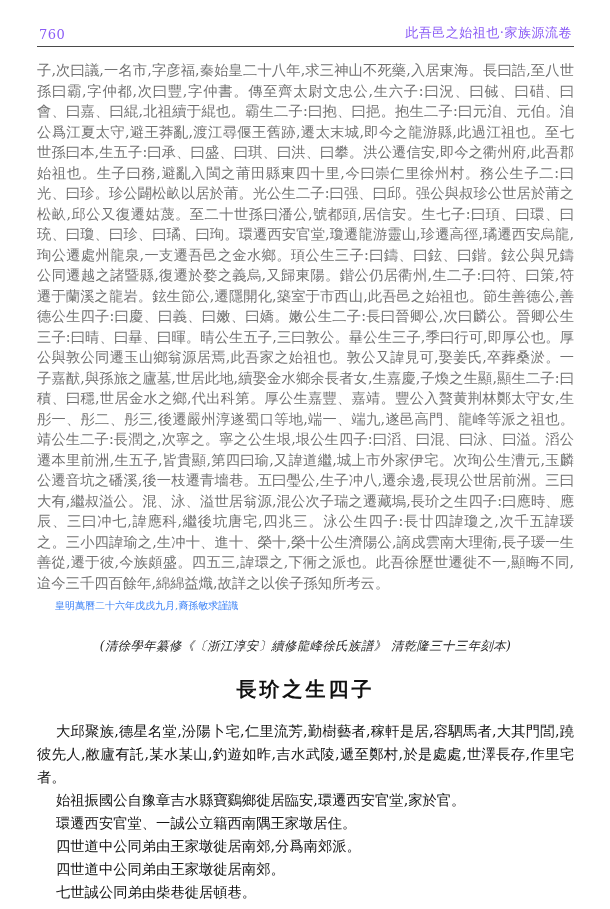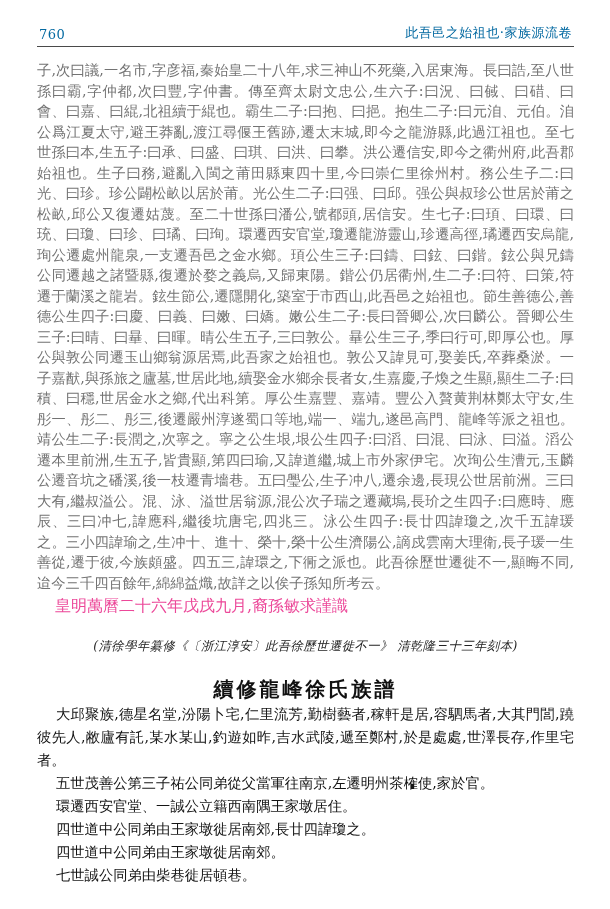--- a/index.html
+++ b/index.html
@@ -6,46 +6,46 @@
   body{
     width:610px;height:909px;
     font-family:"DejaVu Serif","Liberation Serif",serif;
     color:#191919;
     position:relative;
     overflow:hidden;
   }
   .page{padding:24px 36px 0 37px;}
   .running-head{
     display:flex;justify-content:space-between;align-items:flex-end;
-    font-size:13px;letter-spacing:0.5px;color:#0369a1;
+    font-size:13px;letter-spacing:0.5px;color:#8b5cf6;
     padding:0 2px 4px 2px;
   }
   .head-rule{border:0;border-top:1.2px solid #4a4a4a;margin:0 0 13px 0;}
   .main-text{
     font-size:14.3px;line-height:20.5px;
     text-align:justify;text-justify:inter-ideograph;
     color:#737373;
   }
   .signature{
-    font-size:16px;line-height:20.5px;
-    padding-left:18px;margin-top:3px;color:#ec4899;
+    font-size:10px;line-height:20.5px;
+    padding-left:18px;margin-top:3px;color:#3b82f6;
   }
   .citation{
     text-align:center;font-style:italic;
     font-size:12.3px;letter-spacing:0.5px;
     margin-top:21px;color:#222;
   }
   .section-title{
     text-align:center;font-size:20px;font-weight:bold;
     letter-spacing:3px;margin:21px 0 0 0;color:#111;
   }
   .intro{
     font-size:14.3px;line-height:23px;
     text-align:justify;text-justify:inter-ideograph;
-    text-indent:19px;color:#141414;
+    text-indent:19px;margin-top:17px;color:#141414;
   }
   .entry{
     font-size:14.3px;line-height:23px;
     padding-left:19px;color:#141414;
   }
 </style>
 </head>
 <body>
 
 <div class="page">
@@ -53,25 +53,25 @@
   <div class="running-head">
     <span>760</span>
     <span>此吾邑之始祖也·家族源流卷</span>
   </div>
   <hr class="head-rule">
 
   <div class="main-text">子,次曰議,一名市,字彦福,秦始皇二十八年,求三神山不死藥,入居東海。長曰誥,至八世孫曰霸,字仲都,次曰豐,字仲書。傳至齊太尉文忠公,生六子:曰況、曰戫、曰碏、曰會、曰嘉、曰緄,北祖續于緄也。霸生二子:曰抱、曰挹。抱生二子:曰元洎、元伯。洎公爲江夏太守,避王莽亂,渡江尋偃王舊跡,遷太末城,即今之龍游縣,此過江祖也。至七世孫曰本,生五子:曰承、曰盛、曰琪、曰洪、曰攀。洪公遷信安,即今之衢州府,此吾郡始祖也。生子曰務,避亂入閩之莆田縣東四十里,今曰崇仁里徐州村。務公生子二:曰光、曰珍。珍公闢松畝以居於莆。光公生二子:曰强、曰邱。强公與叔珍公世居於莆之松畝,邱公又復遷姑蔑。至二十世孫曰潘公,號都頭,居信安。生七子:曰頊、曰環、曰珫、曰瓊、曰珍、曰璚、曰珣。環遷西安官堂,瓊遷龍游靈山,珍遷高徑,璚遷西安烏龍,珣公遷處州龍泉,一支遷吾邑之金水鄉。頊公生三子:曰鑄、曰鉉、曰鍇。鉉公與兄鑄公同遷越之諸暨縣,復遷於婺之義烏,又歸東陽。鍇公仍居衢州,生二子:曰符、曰策,符遷于蘭溪之龍岩。鉉生節公,遷隱開化,築室于市西山,此吾邑之始祖也。節生善德公,善德公生四子:曰慶、曰義、曰嫩、曰嬌。嫩公生二子:長曰晉卿公,次曰麟公。晉卿公生三子:曰晴、曰曅、曰暉。晴公生五子,三曰敦公。曅公生三子,季曰行可,即厚公也。厚公與敦公同遷玉山鄉翁源居焉,此吾家之始祖也。敦公又諱見可,娶姜氏,卒葬桑淤。一子嘉猷,與孫旅之廬墓,世居此地,續娶金水鄉余長者女,生嘉慶,子煥之生顯,顯生二子:曰積、曰穩,世居金水之鄉,代出科第。厚公生嘉豐、嘉靖。豐公入贅黄荆林鄭太守女,生彤一、彤二、彤三,後遷嚴州淳遂蜀口等地,端一、端九,遂邑高門、龍峰等派之祖也。靖公生二子:長潤之,次寧之。寧之公生垠,垠公生四子:曰滔、曰混、曰泳、曰溢。滔公遷本里前洲,生五子,皆貴顯,第四曰瑜,又諱道繼,城上市外家伊宅。次珣公生漕元,玉麟公遷音坑之磻溪,後一枝遷青墻巷。五曰璺公,生子冲八,遷余邊,長現公世居前洲。三曰大有,繼叔溢公。混、泳、溢世居翁源,混公次子瑞之遷藏塢,長玠之生四子:曰應時、應辰、三曰冲七,諱應科,繼後坑唐宅,四兆三。泳公生四子:長廿四諱瓊之,次千五諱瑗之。三小四諱瑜之,生冲十、進十、榮十,榮十公生濟陽公,謫戍雲南大理衛,長子瑗一生善從,遷于彼,今族頗盛。四五三,諱環之,下衕之派也。此吾徐歷世遷徙不一,顯晦不同,迨今三千四百餘年,綿綿益熾,故詳之以俟子孫知所考云。</div>
 
   <div class="signature">皇明萬曆二十六年戊戌九月,裔孫敏求謹識</div>
 
-  <div class="citation">(清徐學年纂修《〔浙江淳安〕此吾徐歷世遷徙不一》 清乾隆三十三年刻本)</div>
+  <div class="citation">(清徐學年纂修《〔浙江淳安〕續修龍峰徐氏族譜》 清乾隆三十三年刻本)</div>
 
-  <h2 class="section-title">續修龍峰徐氏族譜</h2>
+  <h2 class="section-title">長玠之生四子</h2>
 
   <div class="intro">大邱聚族,德星名堂,汾陽卜宅,仁里流芳,勤樹藝者,稼軒是居,容駟馬者,大其門閭,蹺彼先人,敝廬有託,某水某山,釣遊如昨,吉水武陵,遞至鄭村,於是處處,世澤長存,作里宅者。</div>
 
-  <div class="entry">五世茂善公第三子祐公同弟從父當軍往南京,左遷明州茶榷使,家於官。</div>
+  <div class="entry">始祖振國公自豫章吉水縣寶鷄鄉徙居臨安,環遷西安官堂,家於官。</div>
   <div class="entry">環遷西安官堂、一誠公立籍西南隅王家墩居住。</div>
-  <div class="entry">四世道中公同弟由王家墩徙居南郊,長廿四諱瓊之。</div>
+  <div class="entry">四世道中公同弟由王家墩徙居南郊,分爲南郊派。</div>
   <div class="entry">四世道中公同弟由王家墩徙居南郊。</div>
   <div class="entry">七世誠公同弟由柴巷徙居頓巷。</div>
 
 </div>
 
 </body></html>

